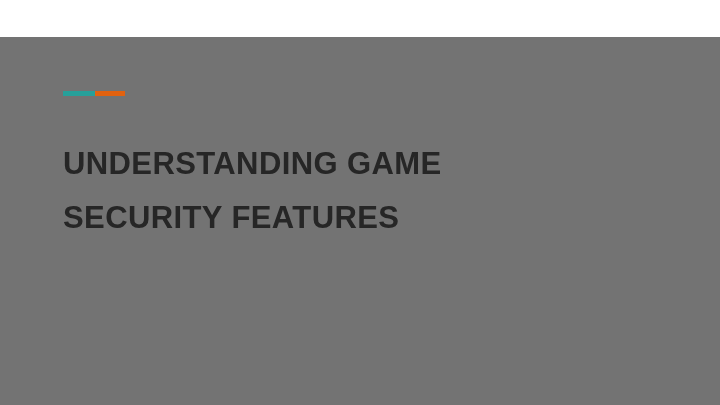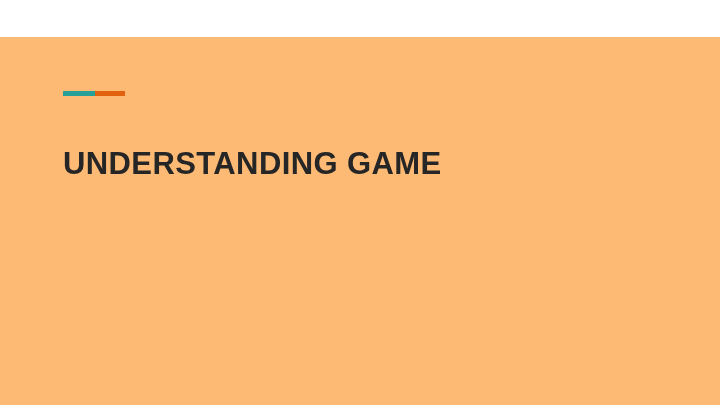--- a/index.html
+++ b/index.html
@@ -31,21 +31,21 @@
     background: #ffffff;
   }
 
   
   .slide-body {
     position: absolute;
     left: 0;
     top: 37px;
     width: 720px;
     height: 368px;
-    background: #fdba74;
+    background: #737373;
   }
 
   
   .accent-rule {
     position: absolute;
     left: 63px;
     top: 54px;
     width: 62px;
     height: 5px;
     display: flex;
@@ -89,17 +89,18 @@
 
   <div class="slide-body">
 
     <div class="accent-rule">
       <span class="seg-teal"></span>
       <span class="seg-orange"></span>
     </div>
 
     <div class="title-block">
       <span class="title-line">UNDERSTANDING GAME</span>
+      <span class="title-line">SECURITY FEATURES</span>
     </div>
 
   </div>
 
 </div>
 
 </body></html>

